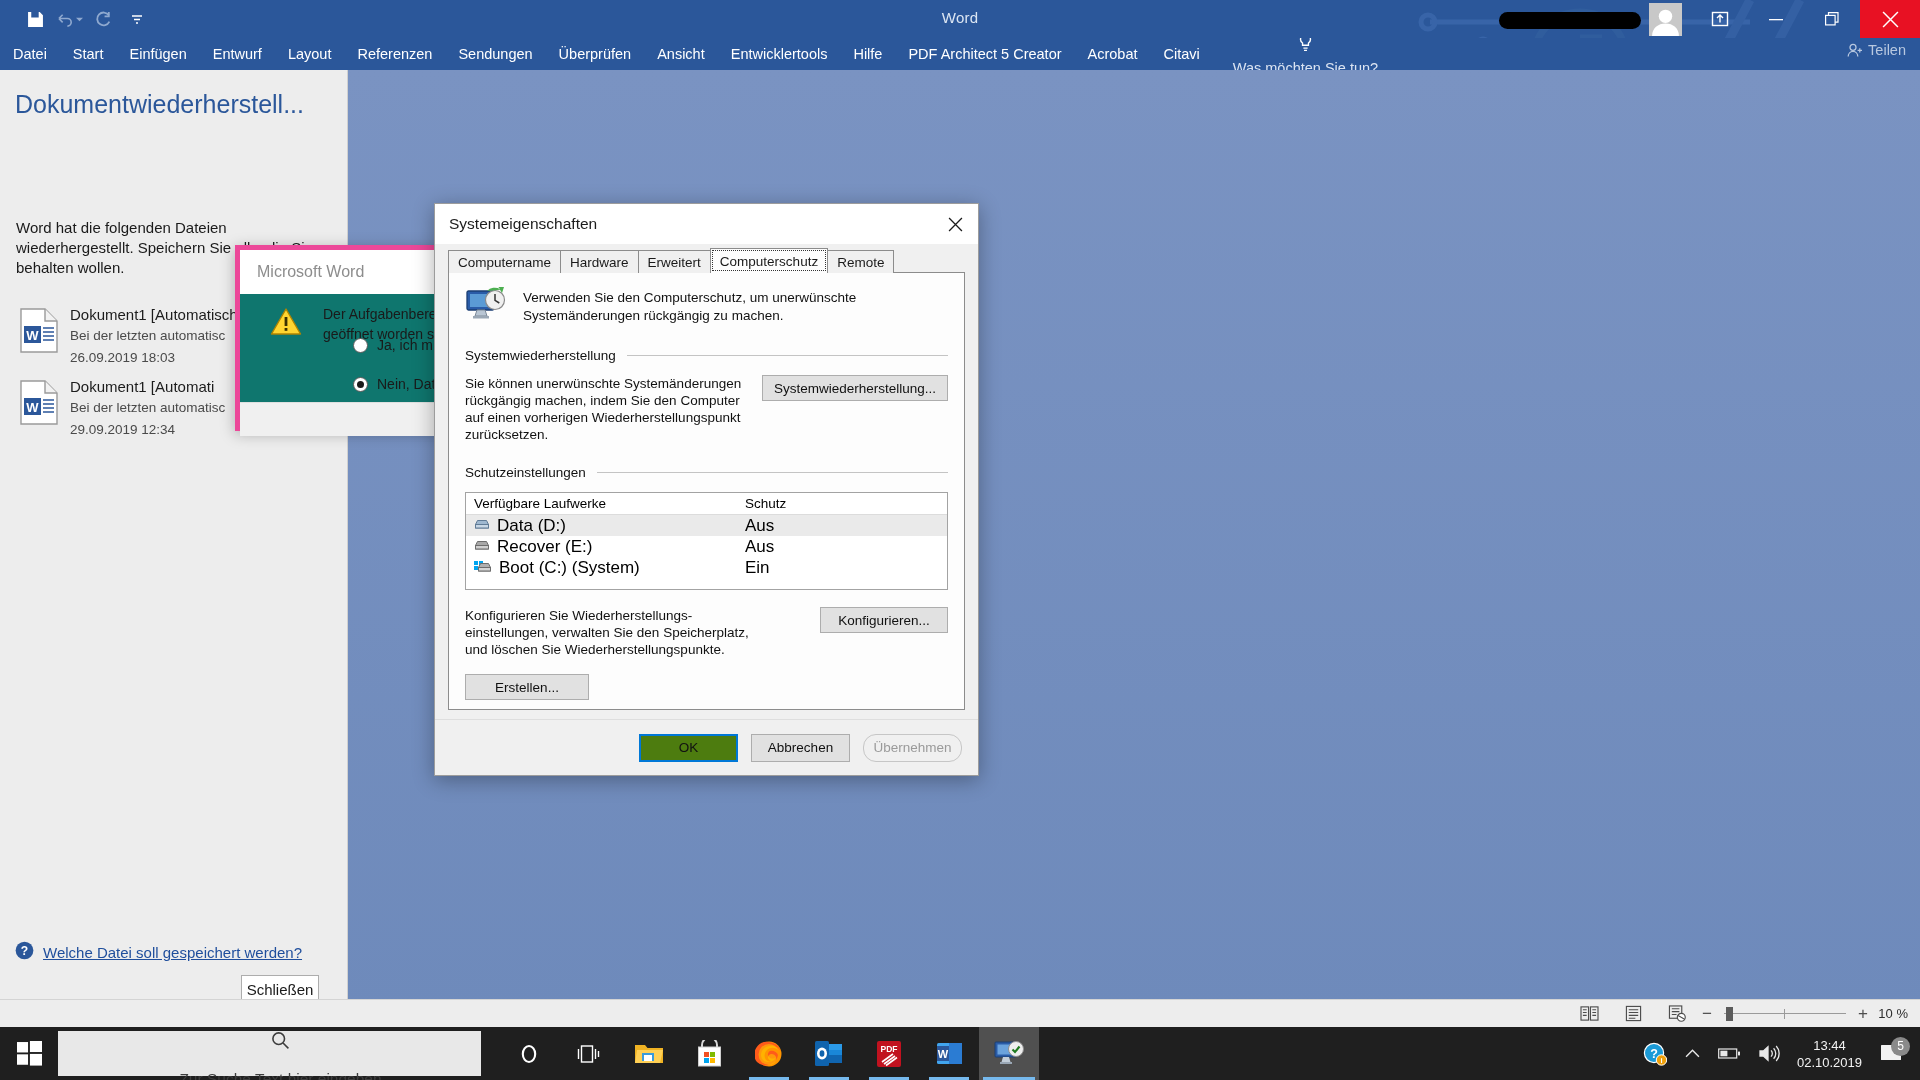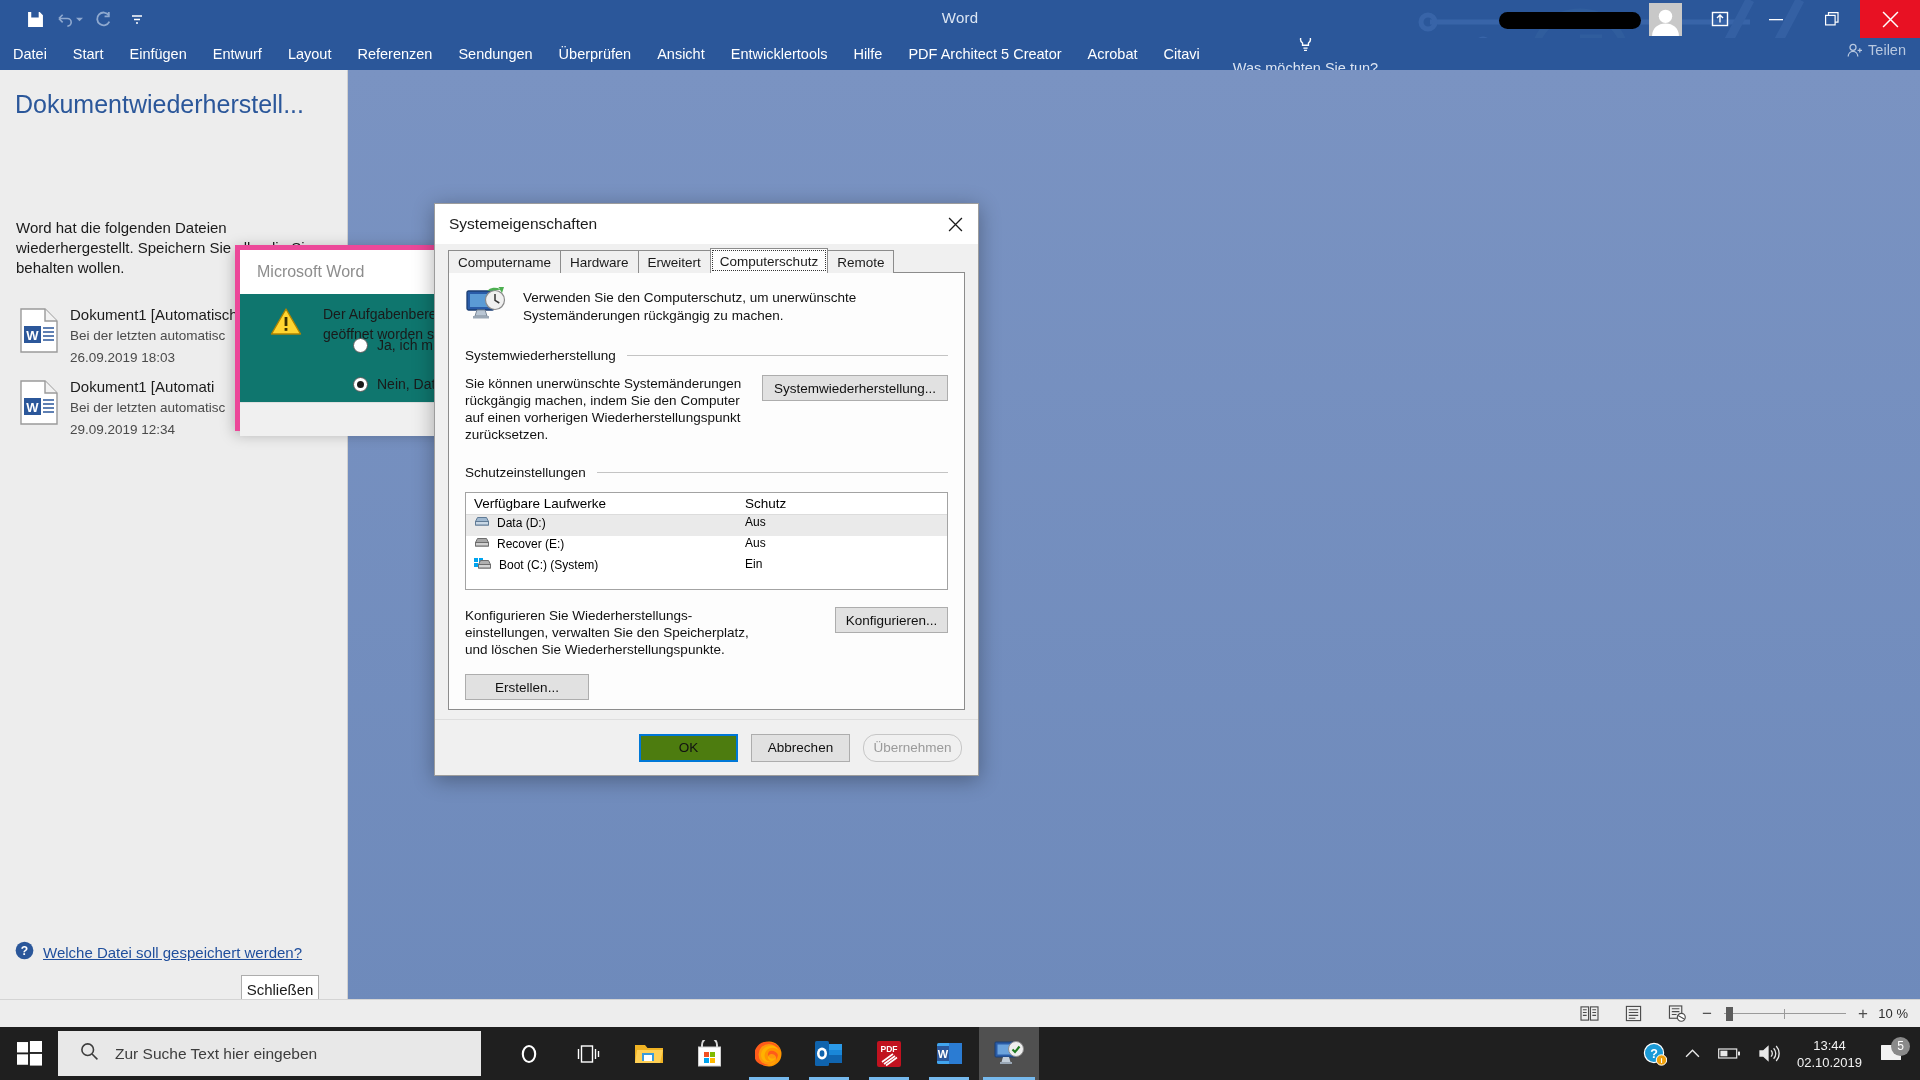--- a/index.html
+++ b/index.html
@@ -221,21 +221,21 @@
   .winbtn.default { border: 2px solid #0078d7; background: #4d7c0f; margin-left: 22px; }
   .drivelist {
     border: 1px solid #a3a3a3; background: #fff; margin-top: 2px;
     height: 98px; overflow: hidden;
   }
   .dl-head {
     display: flex; height: 22px; align-items: center; border-bottom: 1px solid #dcdcdc;
   }
   .dl-head .c1 { width: 271px; padding-left: 8px; font-size: 13.5px; }
   .dl-head .c2 { padding-left: 8px; font-size: 13.5px; }
-  .dl-row { display: flex; height: 21px; align-items: flex-start; font-size: 12px; }
+  .dl-row { display: flex; height: 21px; align-items: center; font-size: 17px; }
   .dl-row.sel { background: #eaeaea; }
   .dl-row .c1 { width: 271px; padding-left: 8px; display: flex; align-items: center; gap: 7px; }
   .dl-row .c2 { padding-left: 8px; }
   .sp-foot {
     position: absolute; left: 0; bottom: 0; width: 100%; height: 56px;
     display: flex; align-items: center; justify-content: flex-end; gap: 13px;
     padding-right: 16px;
     background: #f0f0f0; border-top: 1px solid #dedede;
   }
   .sp-foot .winbtn { width: 99px; height: 28px; }
@@ -243,21 +243,21 @@
   
   #taskbar {
     position: absolute; left: 0; bottom: 0; width: 1920px; height: 53px;
     background: #1f1f1f;
     display: flex; align-items: center;
   }
   .start-btn { width: 58px; height: 53px; display: flex; align-items: center; justify-content: center; }
   .tb-search {
     width: 423px; height: 45px; background: #e8e8e8;
     display: flex; align-items: center; gap: 16px; padding-left: 22px;
-    color: #3d3d3d; font-size: 15.5px;
+    color: #3d3d3d; font-size: 15.5px; flex-direction: column;
   }
   .tb-icons { display: flex; align-items: center; height: 53px; margin-left: 18px; }
   .tb-ico {
     width: 60px; height: 53px; display: flex; align-items: center; justify-content: center;
     position: relative;
   }
   .tb-ico.running::after {
     content: ""; position: absolute; bottom: 0; left: 10px; width: 40px; height: 3px;
     background: #76b9ed;
   }
@@ -614,21 +614,21 @@
               </svg>
             </span>
             <span>Boot (C:) (System)</span>
           </span>
           <span class="c2">Ein</span>
         </div>
       </div>
 
       <div class="row" style="margin-top:17px;">
         <span class="para">Konfigurieren Sie Wiederherstellungs-einstellungen, verwalten Sie den Speicherplatz, und löschen Sie Wiederherstellungspunkte.</span>
-        <span class="winbtn" style="width:113px">Konfigurieren...</span>
+        <span class="winbtn" style="width:128px">Konfigurieren...</span>
       </div>
 
       <div class="row" style="margin-top:16px;">
         <span class="winbtn" style="width:124px">Erstellen...</span>
       </div>
 
     </div>
   </div>
 
   <div class="sp-foot">

